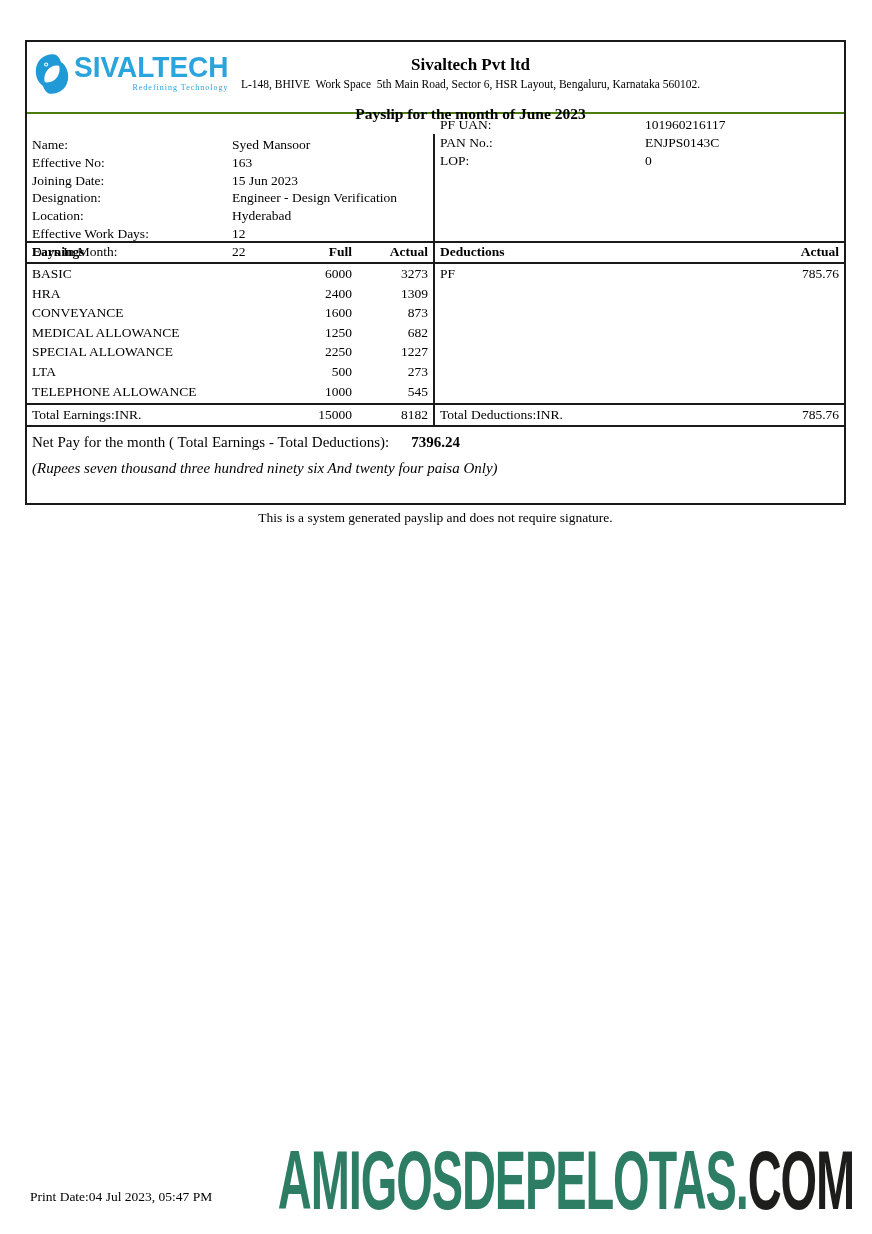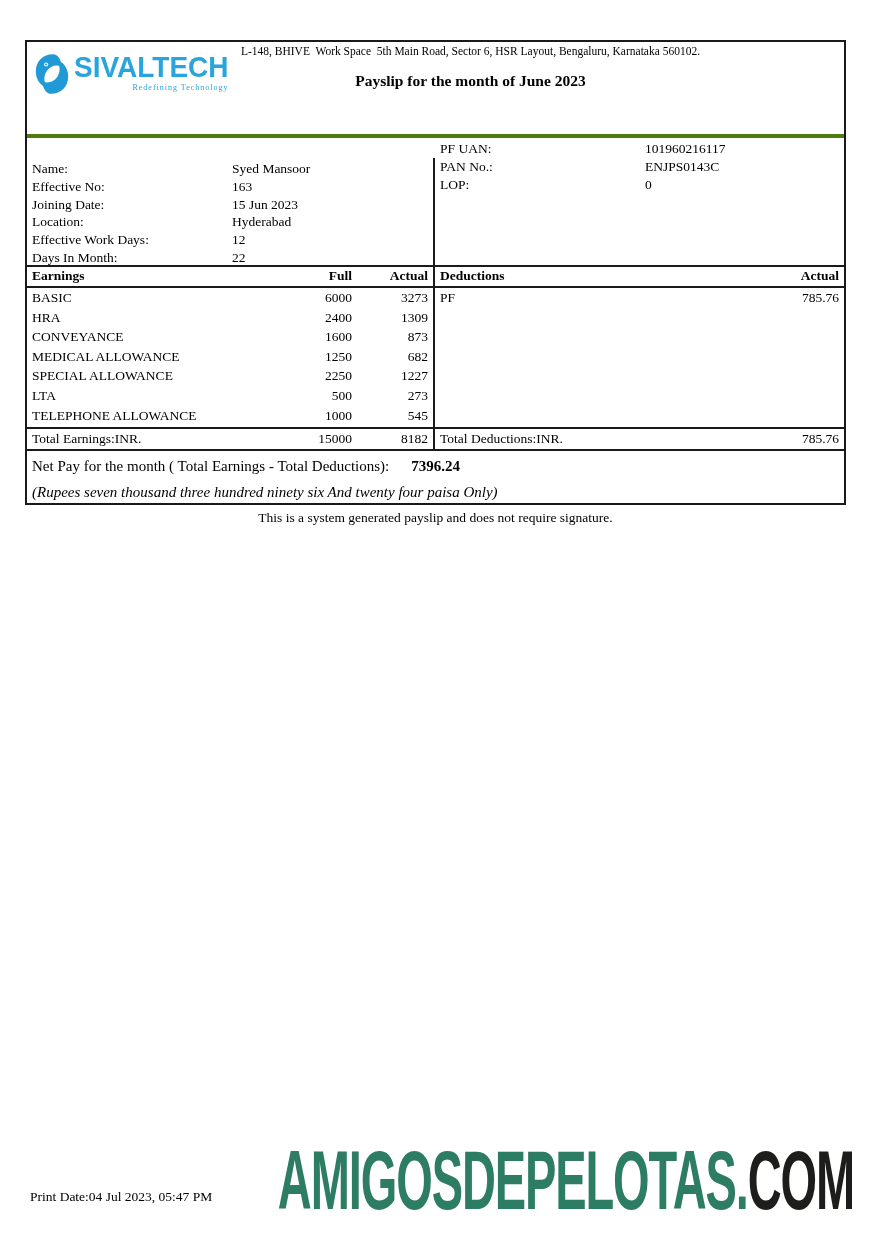--- a/index.html
+++ b/index.html
@@ -15,21 +15,21 @@
   
   .payslip-box {
     position: absolute; left: 25px; top: 40px;
     width: 821px; height: 465px;
     border: 2px solid #1a1a1a;
     background: #fff;
     display: flex; flex-direction: column;
   }
 
   
-  .header { height: 96px; border-bottom: 4px solid #4d7c0f; position: relative; flex: none; }
+  .header { height: 72px; border-bottom: 2px solid #4d7c0f; position: relative; flex: none; }
   .logo { position: absolute; left: 7px; top: 11px; display: flex; align-items: flex-start; }
   .logo svg { display: block; margin-right: 4px; }
   .logo-text-wrap { display: flex; flex-direction: column; }
   .logo-wordmark {
     font-family: "Liberation Sans", sans-serif;
     font-weight: bold; font-size: 28px; line-height: 28px;
     letter-spacing: 0px; color: #29a4dc;
     transform: scaleY(1.05); transform-origin: left top;
   }
   .logo-tagline {
@@ -105,38 +105,43 @@
           <circle cx="13.5" cy="12.5" r="2.3" fill="#ffffff"></circle>
           <circle cx="13.5" cy="12.5" r="1.1" fill="#1f9ad6"></circle>
         </svg>
       </span>
       <span class="logo-text-wrap">
         <span class="logo-wordmark" style="color: rgb(41, 164, 220);">SIVALTECH</span>
         <span class="logo-tagline" style="color: rgb(41, 164, 220);">Redefining Technology</span>
       </span>
     </div>
     <div class="header-center">
+      <div class="company-name">Sivaltech Pvt ltd</div>
       <div class="company-address">L-148, BHIVE  Work Space  5th Main Road, Sector 6, HSR Layout, Bengaluru, Karnataka 560102.</div>
       <div class="payslip-title">Payslip for the month of June 2023</div>
     </div>
   </div>
 
   <div class="emp-section">
     <div class="emp-left">
       <div class="emp-row">
         <span class="emp-label">Name:</span>
         <span class="emp-value">Syed Mansoor</span>
       </div>
       <div class="emp-row">
         <span class="emp-label">Effective No:</span>
         <span class="emp-value">163</span>
       </div>
       <div class="emp-row">
         <span class="emp-label">Joining Date:</span>
         <span class="emp-value">15 Jun 2023</span>
+      </div>
+      <div class="emp-row">
+        <span class="emp-label">Designation:</span>
+        <span class="emp-value">Engineer - Design Verification</span>
       </div>
       <div class="emp-row">
         <span class="emp-label">Location:</span>
         <span class="emp-value">Hyderabad</span>
       </div>
       <div class="emp-row">
         <span class="emp-label">Effective Work Days:</span>
         <span class="emp-value">12</span>
       </div>
       <div class="emp-row">

